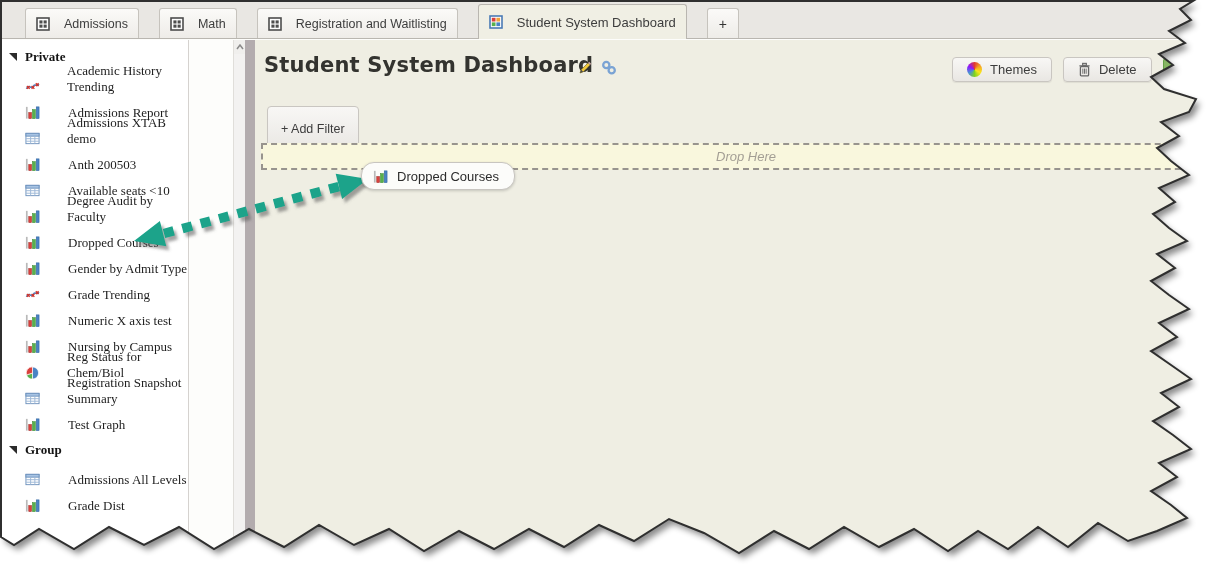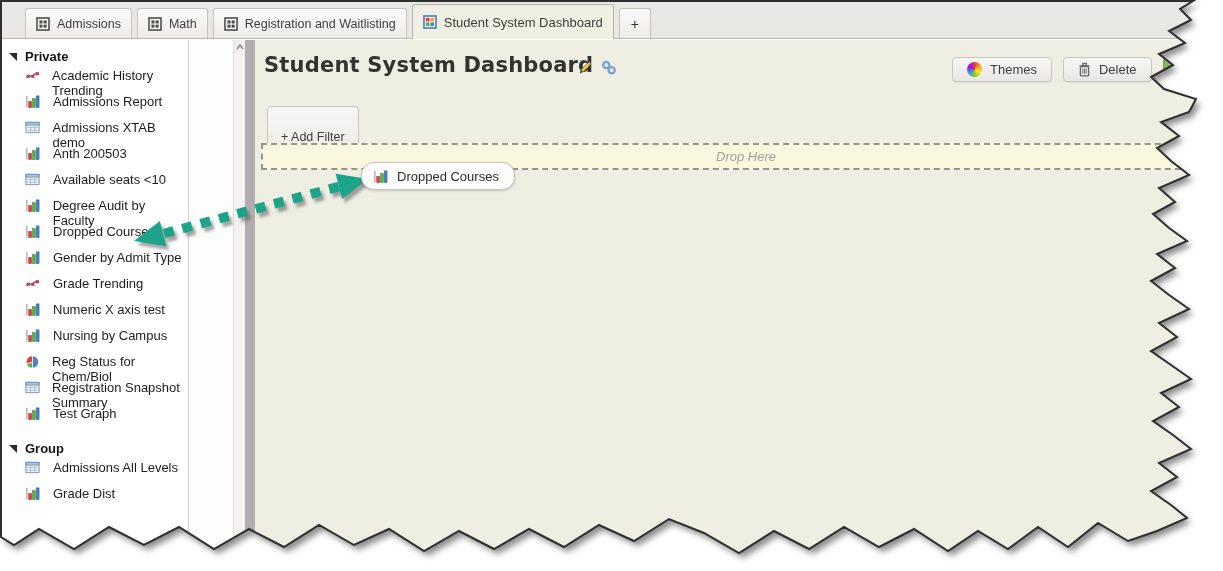--- a/index.html
+++ b/index.html
@@ -5,34 +5,34 @@
   html,body{margin:0;padding:0;background:#ffffff;}
   body{font-family:"Liberation Sans",sans-serif;}
   #stage{position:relative;width:1223px;height:571px;}
   #torn-base{position:absolute;left:0;top:0;z-index:0;}
   #torn-outline{position:absolute;left:0;top:0;z-index:100;pointer-events:none;}
   #ui{position:absolute;left:0;top:0;width:1223px;height:571px;clip-path:url(#tornClip);z-index:1;}
 
   
   #tabbar{position:absolute;left:1px;top:1px;right:0;height:38px;background:#e9e7e3;
           border-bottom:1px solid #b9b6b0;display:flex;align-items:flex-end;padding-left:24px;box-sizing:border-box;}
-  .tab{display:flex;align-items:center;gap:7px;height:29px;padding:0 10px;margin-right:5px;
+  .tab{display:flex;align-items:center;gap:14px;height:29px;padding:0 10px;margin-right:20px;
        background:linear-gradient(#fbfaf8,#eeece8);border:1px solid #c6c3bd;border-bottom:none;
        border-radius:3px 3px 0 0;font-size:12.5px;color:#3d3d3d;cursor:pointer;white-space:nowrap;}
   .tab.active{height:34px;background:#f0efe4;border-color:#b9b6b0;margin-bottom:-1px;font-size:13px;}
   .tab.plus{padding:0 11px;font-size:14px;color:#333;}
   .tabicon{display:inline-flex;width:14px;height:14px;}
 
   
   #sidebar{position:absolute;left:1px;top:40px;width:188px;bottom:14px;background:#ffffff;
-           border-right:1px solid #d5d2cf;box-sizing:border-box;overflow:hidden;}
+           border-right:1px solid #d5d2cf;box-sizing:border-box;overflow:hidden;font-family:Liberation Serif, serif;}
   .section-header{display:flex;align-items:center;gap:8px;padding:9px 0 4px 8px;}
   .tree-triangle{width:0;height:0;border-top:8px solid #2b2b2b;border-left:8px solid transparent;}
   .section-label{font-weight:bold;font-size:13px;color:#141414;}
-  .side-item{display:flex;align-items:flex-start;gap:12px;height:26px;padding-left:24px;cursor:pointer;}
+  .side-item{display:flex;align-items:flex-end;gap:27px;height:26px;padding-left:24px;cursor:pointer;}
   .side-item .ic{display:inline-flex;width:16px;height:16px;}
   .side-label{font-size:13px;color:#1d1d1d;}
 
   
   #side-scrollbar{position:absolute;left:233px;top:40px;width:12px;bottom:0;background:#f3f2f1;
                   border-left:1px solid #e0deda;box-sizing:border-box;}
   #scroll-up{height:14px;display:flex;align-items:center;justify-content:center;background:#f0efed;cursor:pointer;}
   #splitter{position:absolute;left:245px;top:40px;width:10px;bottom:0;background:#b3acae;cursor:col-resize;}
 
   
@@ -44,21 +44,21 @@
 
   #actions{position:absolute;left:697px;top:17px;display:flex;gap:11px;}
   .btn{display:flex;align-items:center;gap:8px;height:25px;padding:0 14px;border:1px solid #c9c6c1;
        border-radius:4px;background:linear-gradient(#f8f7f5,#e9e7e3);font-size:13px;color:#3d3d3d;
        cursor:pointer;box-shadow:0 1px 1px rgba(0,0,0,0.07);box-sizing:border-box;}
   .btn.green{background:#87b563;border-color:#64a046;color:#ffffff;width:72px;justify-content:center;}
   .color-wheel{width:15px;height:15px;border-radius:50%;
                background:conic-gradient(#e03c31,#f5a623,#f8e71c,#7ed321,#4a90d9,#9013fe,#e03c31);}
 
   #add-filter{position:absolute;left:12px;top:66px;height:27px;display:flex;align-items:center;
-              padding:16px 13px;border:1px solid #c9c6c1;border-radius:4px;
+              padding:8px 13px;border:1px solid #c9c6c1;border-radius:4px;
               background:linear-gradient(#f8f7f5,#e9e7e3);font-size:12.5px;color:#3c3c3c;cursor:pointer;
               box-shadow:0 1px 1px rgba(0,0,0,0.07);}
 
   #dropzone{position:absolute;left:6px;top:103px;right:-8px;height:23px;border:2px dashed #98948e;
             background:#f9f7dd;display:flex;align-items:center;justify-content:center;z-index:10;}
   #dropzone-text{font-size:13px;color:#a39e94;font-style:italic;}
 
   #drag-chip{position:absolute;left:106px;top:122px;height:26px;display:flex;align-items:center;gap:9px;
              padding:0 15px 0 11px;background:#fcfcfa;border:1px solid #c8c5c0;border-radius:13px;
              box-shadow:0 1px 3px rgba(0,0,0,0.18);font-size:13px;color:#2c2c2c;cursor:grab;z-index:45;}

